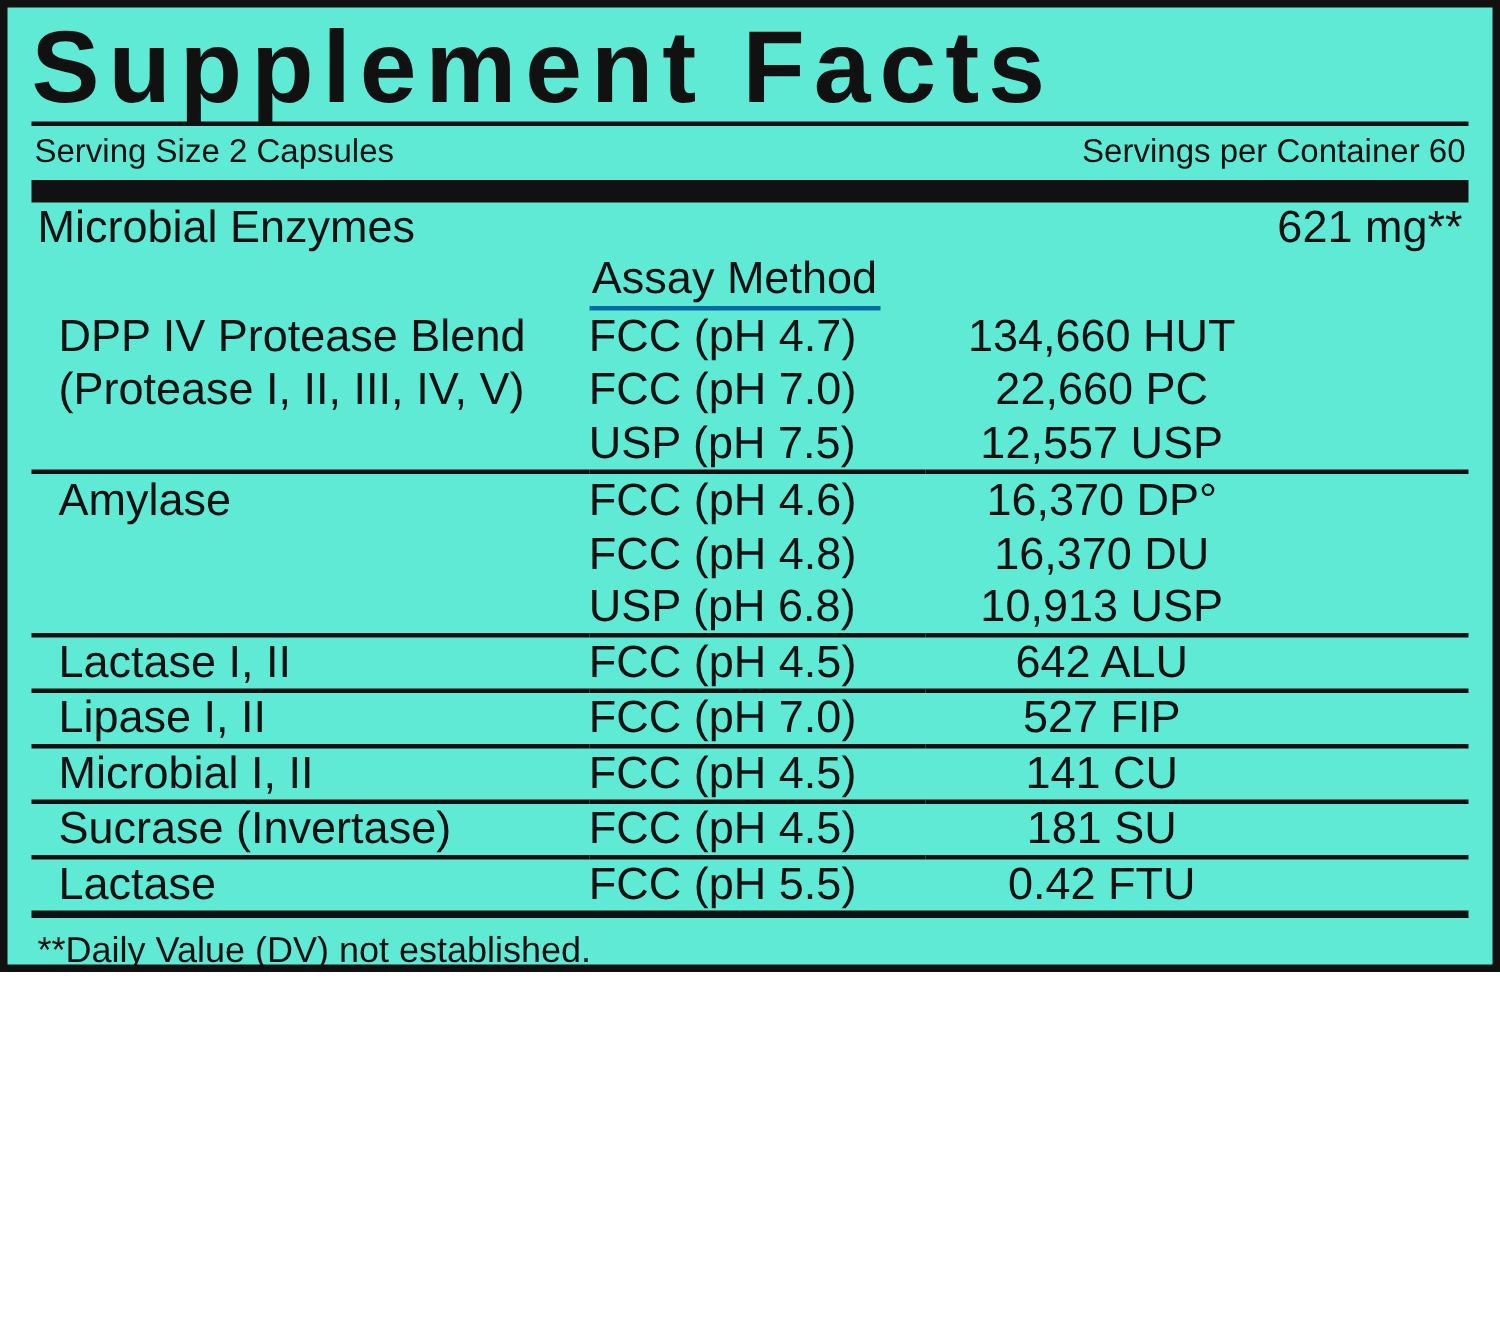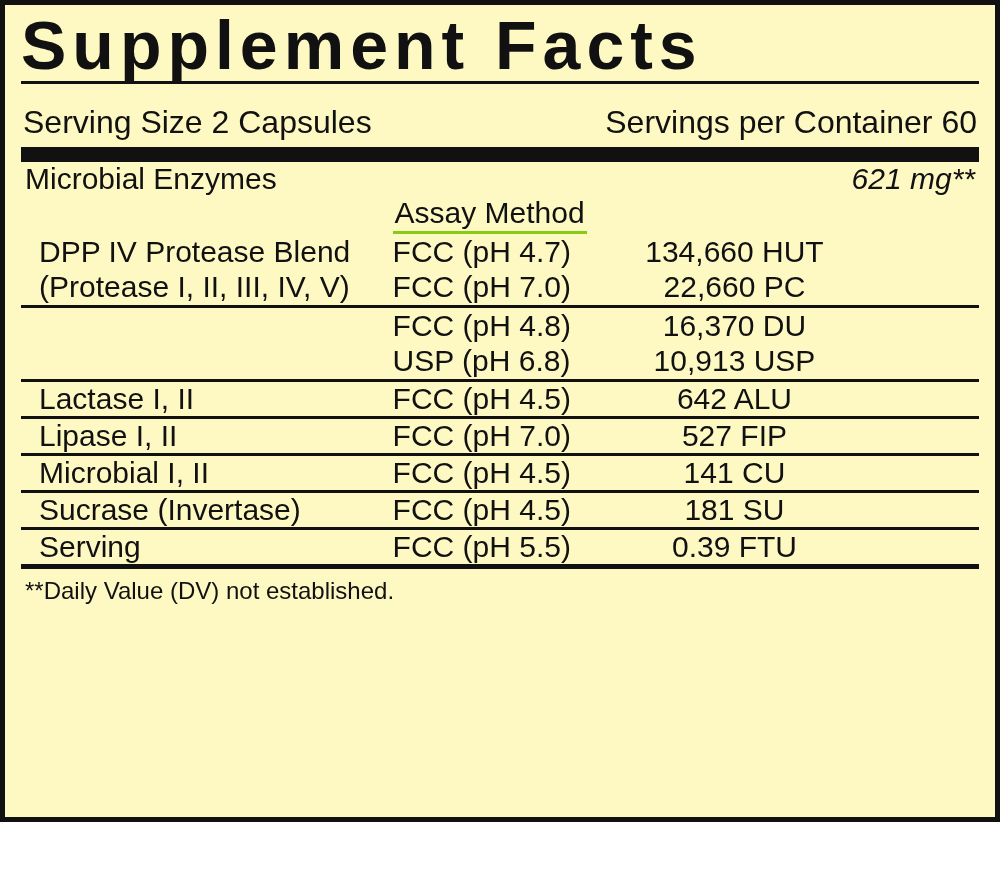--- a/index.html
+++ b/index.html
@@ -11,42 +11,42 @@
     width: 1000px;
     height: 894px;
     font-family: "Liberation Sans", sans-serif;
     color: #111111;
     -webkit-font-smoothing: antialiased;
   }
   .panel {
     position: relative;
     box-sizing: border-box;
     width: 1000px;
-    height: 822px;
+    height: 648px;
     border: 5px solid #111111;
     padding: 0 16px;
-    background: #fef9c3;
+    background: #5eead4;
   }
   
   .title {
     font-size: 68px;
     font-weight: bold;
     letter-spacing: 6px;
     line-height: 1.0;
     margin: 6px 0 2px 0;
     white-space: nowrap;
     text-align: left;
   }
   
   .serving-row {
     display: flex;
     justify-content: space-between;
     align-items: baseline;
-    font-size: 32px;
-    padding: 20px 2px 6px 2px;
+    font-size: 22px;
+    padding: 4px 2px 6px 2px;
   }
   
   .rule-thick {
     border-top: 10px solid #111111;
     margin: 0;
   }
   .rule-med {
     border-top: 5px solid #111111;
     margin: 0;
   }
@@ -69,29 +69,29 @@
     border-collapse: collapse;
     font-size: 30px;
   }
   table.facts td {
     padding: 0;
     vertical-align: baseline;
   }
   .col-name   { width: 380px; padding-left: 4px !important; }
   .col-assay  { width: 240px; text-align: left; }
   .col-value  { width: 250px; text-align: center; }
-  .col-dv     { text-align: center; padding-right: 4px !important; font-style: italic; }
+  .col-dv     { text-align: center; padding-right: 4px !important; }
 
   .enzyme-header td { padding: 6px 0 2px 0; }
   .enzyme-header .col-dv { font-size: 30px; }
 
   .assay-title-row td { padding: 0 0 2px 0; }
   .assay-title {
     display: inline-block;
-    border-bottom: 3px solid #84cc16;
+    border-bottom: 3px solid #0369a1;
     padding: 0 2px 1px 2px;
     font-size: 30px;
   }
 
   .grp td { padding: 1px 0 1px 0; line-height: 1.18; }
   .grp .col-name { padding-left: 18px !important; }
   .grp-indent2 { padding-left: 30px !important; }
 
   .single td { padding: 7px 0 7px 0; }
   .single .col-name { padding-left: 18px !important; }
@@ -152,25 +152,37 @@
         <td class="col-assay">FCC (pH 4.7)</td>
         <td class="col-value">134,660 HUT</td>
         <td class="col-dv"></td>
       </tr>
       <tr class="grp">
         <td class="col-name grp-indent2">(Protease I, II, III, IV, V)</td>
         <td class="col-assay">FCC (pH 7.0)</td>
         <td class="col-value">22,660 PC</td>
         <td class="col-dv"></td>
       </tr>
-
-      <tr class="sep">
-          <td colspan="4"></td>
-        </tr>
-
+      <tr class="grp">
+        <td class="col-name"></td>
+        <td class="col-assay">USP (pH 7.5)</td>
+        <td class="col-value">12,557 USP</td>
+        <td class="col-dv"></td>
+      </tr>
+
+      <tr class="sep">
+          <td colspan="4"></td>
+        </tr>
+
+      <tr class="grp">
+        <td class="col-name">Amylase</td>
+        <td class="col-assay">FCC (pH 4.6)</td>
+        <td class="col-value">16,370 DP°</td>
+        <td class="col-dv"></td>
+      </tr>
       <tr class="grp">
         <td class="col-name"></td>
         <td class="col-assay">FCC (pH 4.8)</td>
         <td class="col-value">16,370 DU</td>
         <td class="col-dv"></td>
       </tr>
       <tr class="grp">
         <td class="col-name"></td>
         <td class="col-assay">USP (pH 6.8)</td>
         <td class="col-value">10,913 USP</td>
@@ -215,23 +227,23 @@
         <td class="col-name">Sucrase (Invertase)</td>
         <td class="col-assay">FCC (pH 4.5)</td>
         <td class="col-value">181 SU</td>
         <td class="col-dv"></td>
       </tr>
       <tr class="sep">
           <td colspan="4"></td>
         </tr>
 
       <tr class="single">
-        <td class="col-name">Serving</td>
+        <td class="col-name">Lactase</td>
         <td class="col-assay">FCC (pH 5.5)</td>
-        <td class="col-value">0.39 FTU</td>
+        <td class="col-value">0.42 FTU</td>
         <td class="col-dv"></td>
       </tr>
     </tbody>
   </table>
 
   <div class="rule-med"></div>
 
   <div class="footnote">**Daily Value (DV) not established.</div>
 
 </div>

